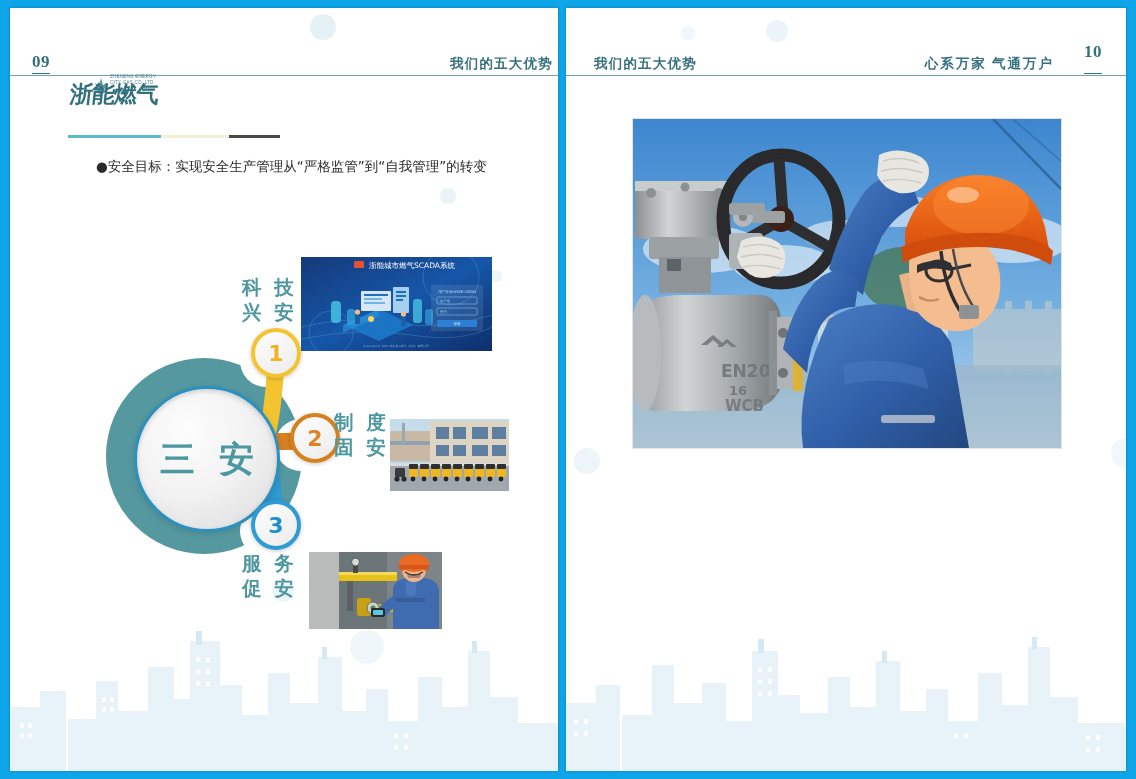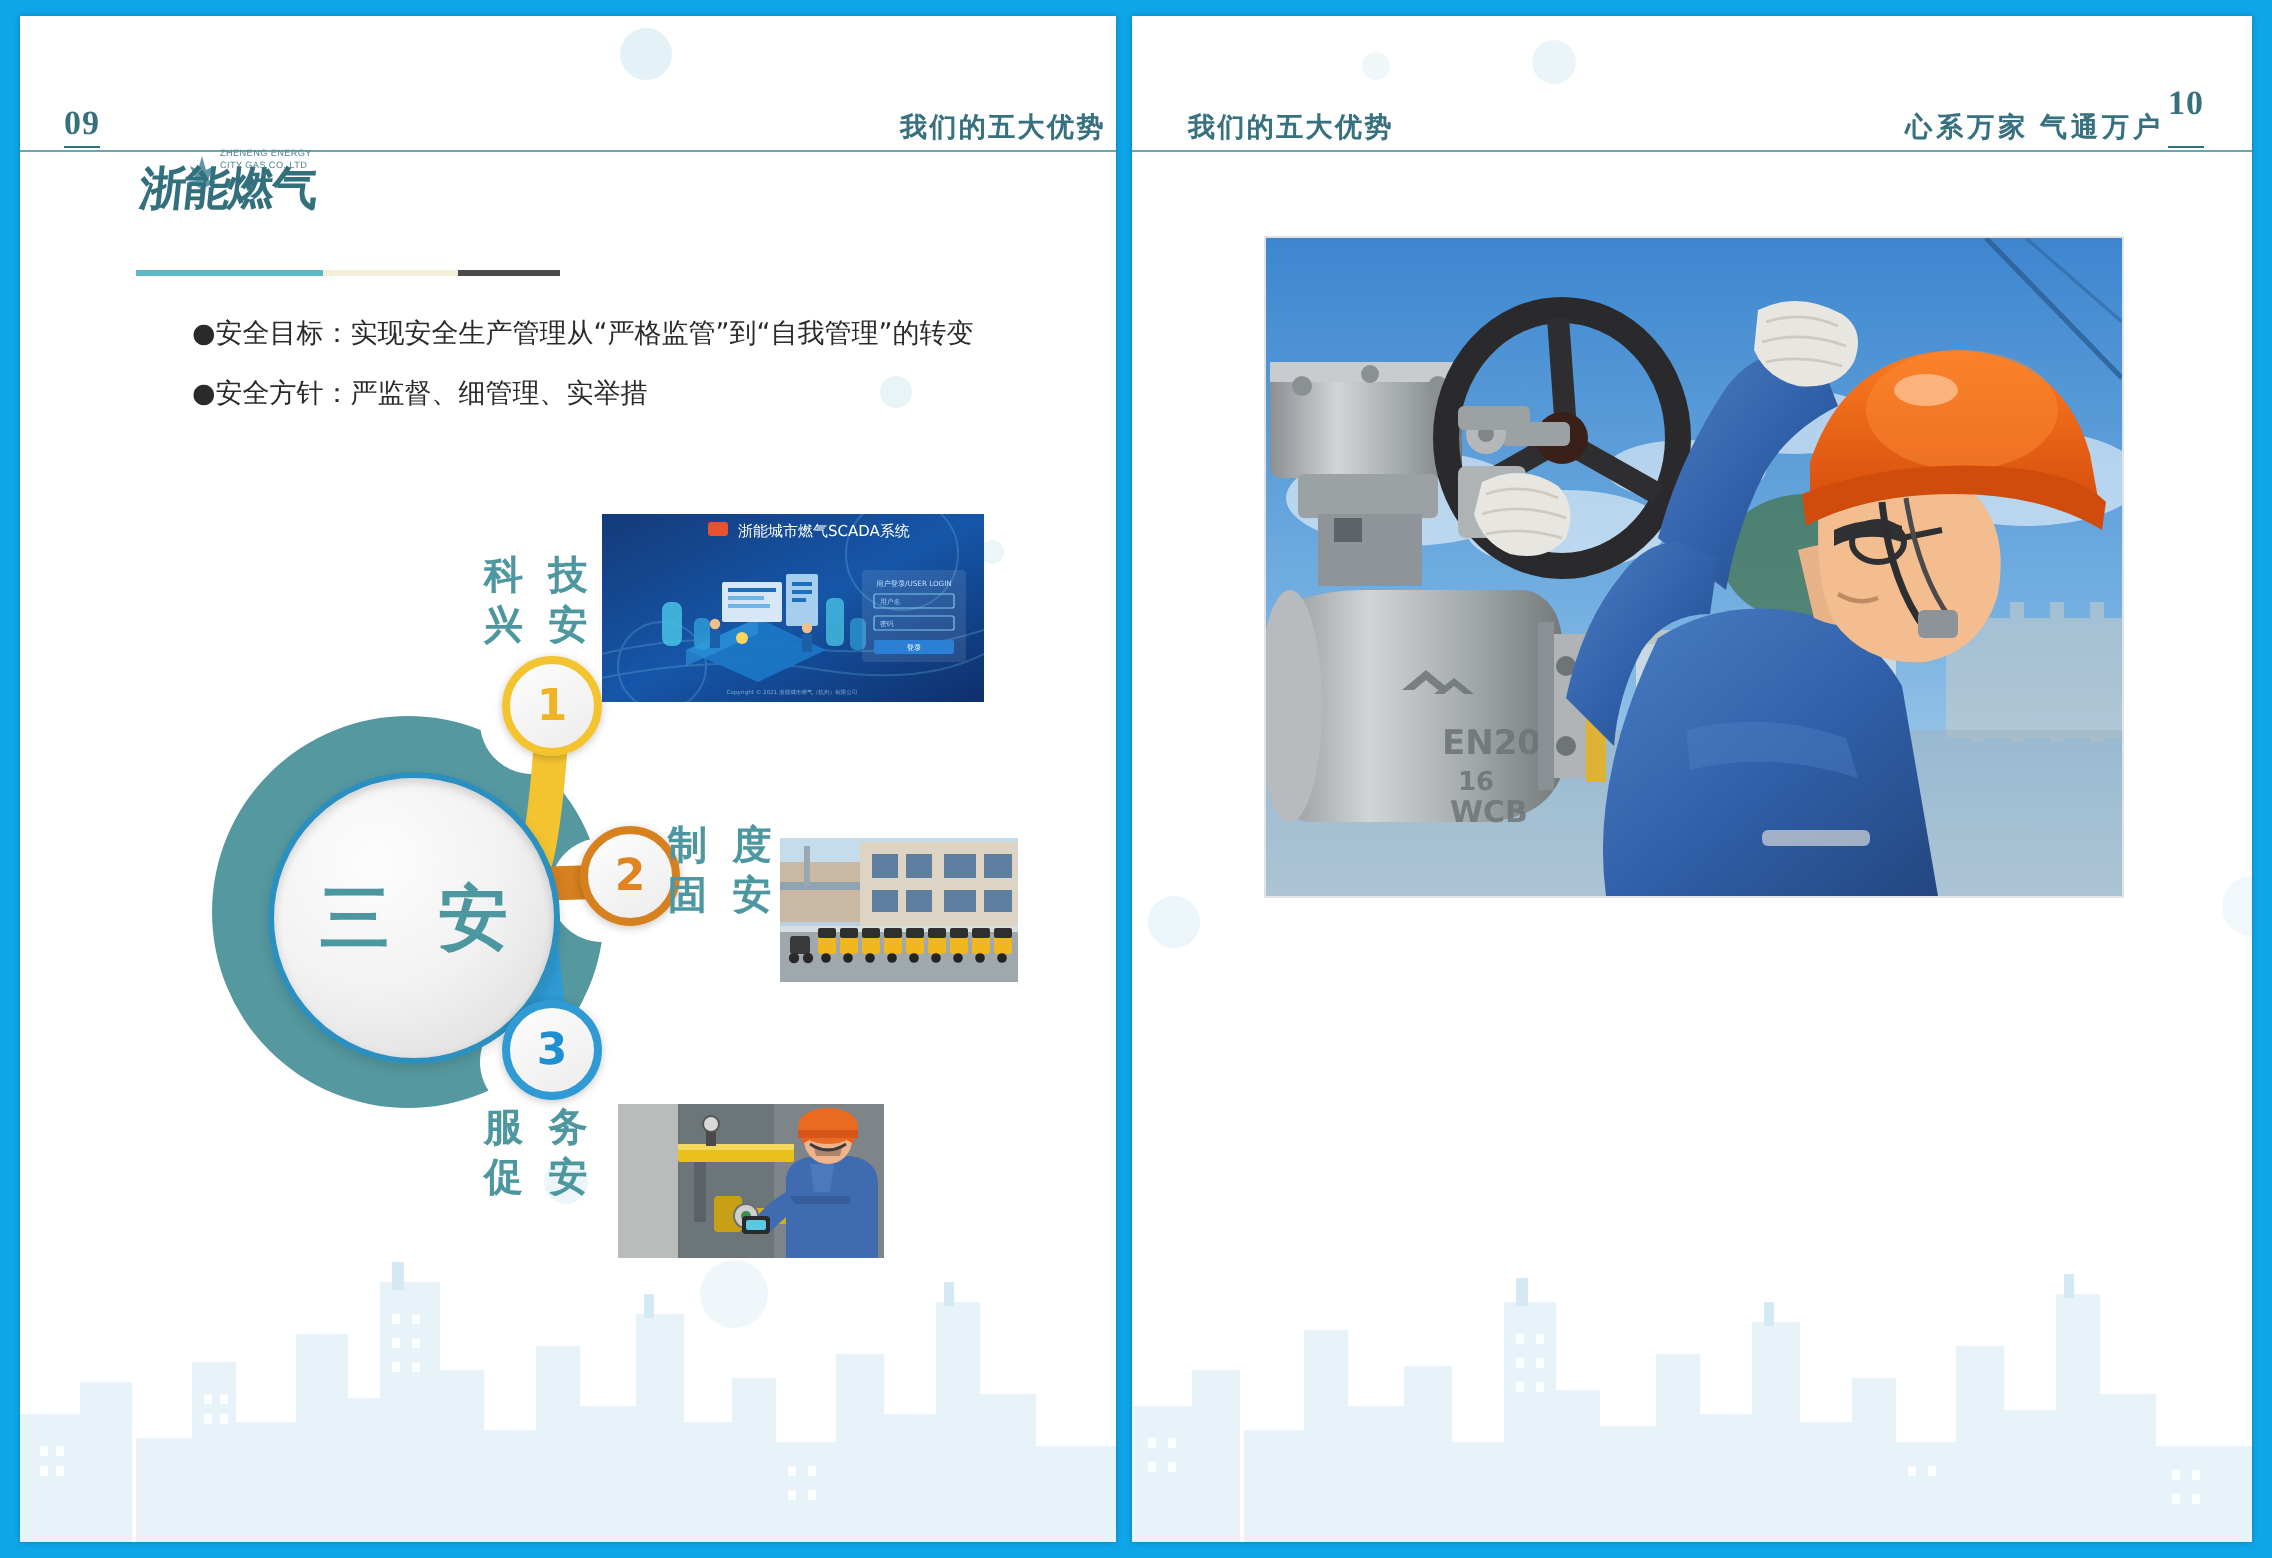--- a/index.html
+++ b/index.html
@@ -146,21 +146,20 @@
           <div>CITY GAS CO. LTD</div>
         </div>
         <div class="logo-cn">浙能燃气</div>
       </div>
       <div class="hdr-txt" style="left:440px;">我们的五大优势</div>
     </div>
 
     <div class="sec-ul"></div>
 
     <div class="bullet" style="left:86px;top:150px;">●安全目标：实现安全生产管理从“严格监管”到“自我管理”的转变</div>
-    <div class="bullet" style="left:86px;top:180px;">●安全方针：严监督、细管理、实举措</div>
 
     <div class="diagram">
 
       <div class="ring"></div>
       <div class="ring-notch" style="left:150px;top:82px;width:52px;height:52px;"></div>
       <div class="ring-notch" style="left:185px;top:166px;width:52px;height:52px;"></div>
       <div class="ring-notch" style="left:150px;top:252px;width:52px;height:52px;"></div>
 
       <svg class="conn" style="left:120px;top:80px;width:130px;height:230px;" viewBox="0 0 130 230">
         <path d="M42 122 C60 122 64 60 66 30" stroke="#f3c430" stroke-width="17" fill="none" stroke-linecap="round"></path>
@@ -400,21 +399,21 @@
         <rect x="520" y="136" width="4" height="5"></rect>
           <rect x="530" y="136" width="4" height="5"></rect>
         <rect x="388" y="122" width="4" height="5"></rect>
           <rect x="398" y="122" width="4" height="5"></rect>
       </g>
     </svg>
 
     <div class="hdr">
       <div class="hdr-rule"></div>
       <div class="hdr-txt" style="left:28px;">我们的五大优势</div>
-      <div class="hdr-txt" style="right:44px;letter-spacing:2px;">心系万家  气通万户</div>
+      <div class="hdr-txt" style="right:72px;letter-spacing:2px;">心系万家  气通万户</div>
       <div class="pagenum" style="right:24px;bottom:2px;border-bottom:1.5px solid #36707e;padding-bottom:11px;">10</div>
     </div>
 
     <div class="photo bordered" style="left:66px;top:110px;width:428px;height:329px;">
       <svg viewBox="0 0 428 329" preserveAspectRatio="none" style="width:100%;height:100%;display:block;">
         <defs>
           <linearGradient id="sky" x1="0" y1="0" x2="0" y2="1">
             <stop offset="0%" stop-color="#3d86cf"></stop>
               <stop offset="55%" stop-color="#72aee0"></stop>
             <stop offset="100%" stop-color="#b9d8ee"></stop>

